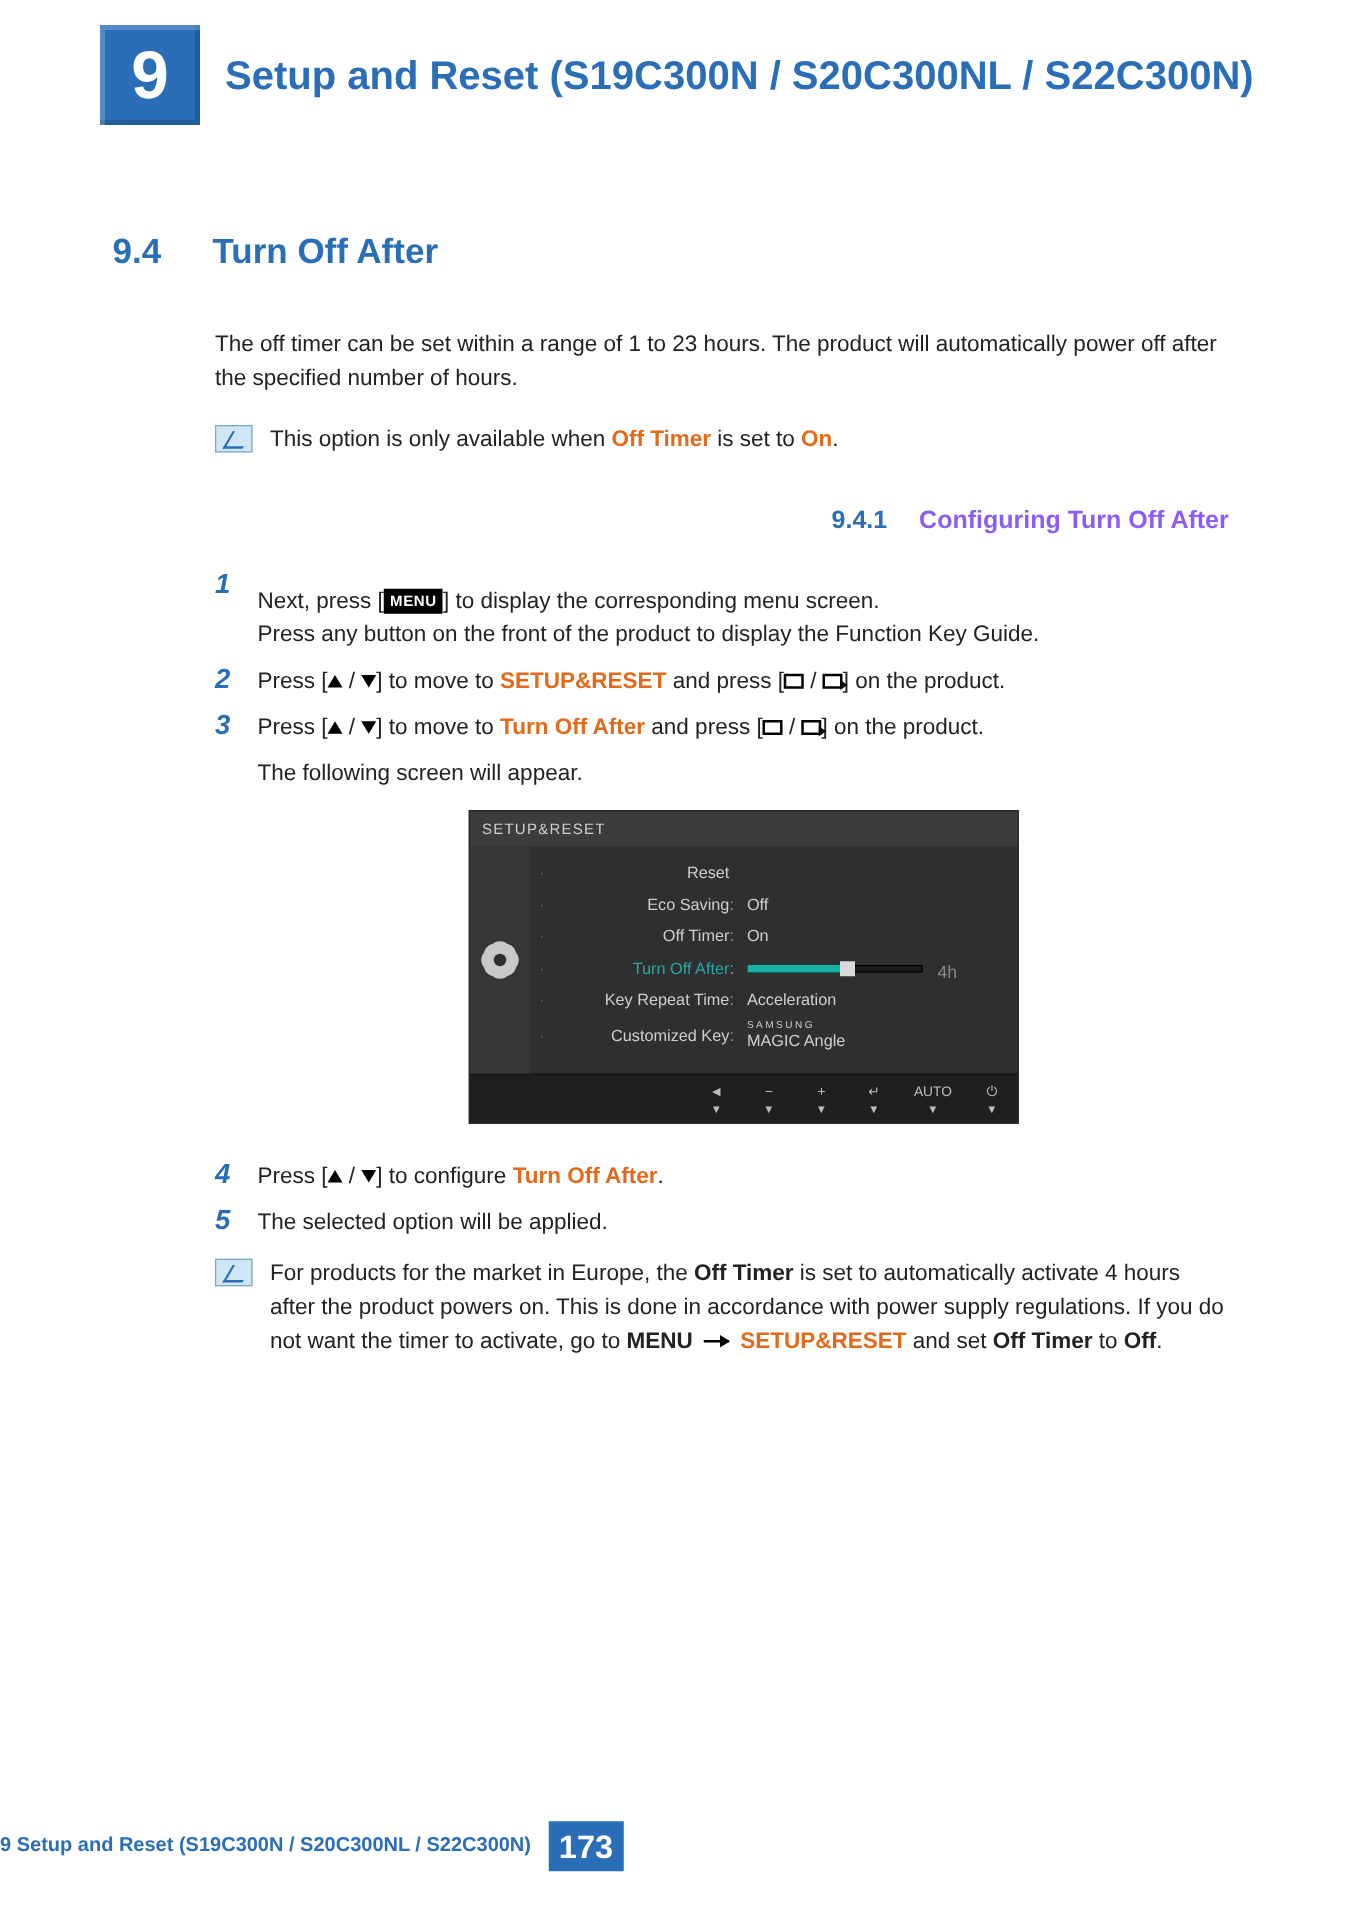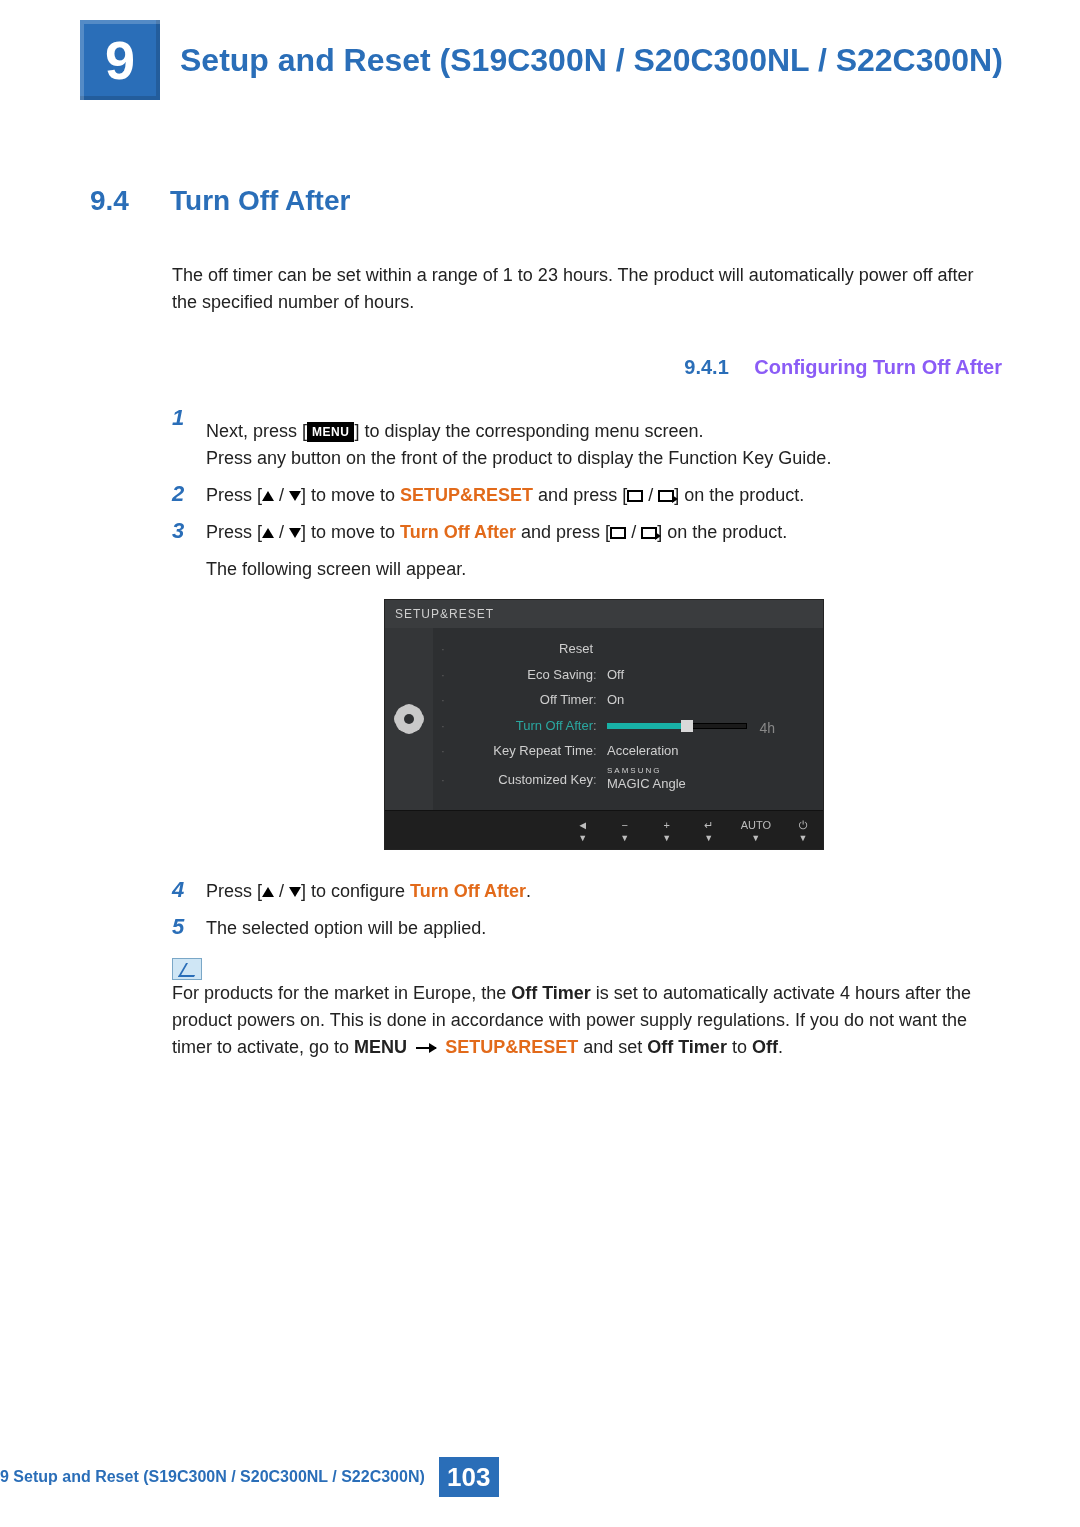--- a/index.html
+++ b/index.html
@@ -50,21 +50,21 @@
     font-weight: bold;
     width: 80px;
   }
   .section-title {
     color: #2a6eb8;
     font-size: 28px;
     font-weight: bold;
   }
   .body-indent {
     margin-left: 112px;
-    margin-right: 18px;
+    margin-right: 37px;
   }
   .note-row {
     display: flex;
     align-items: flex-start;
     margin-top: 22px;
   }
   .note-icon {
     width: 30px; height: 22px;
     background: #cfe6f5;
     border: 1px solid #7aa7c7;
@@ -218,20 +218,26 @@
   </div>
 
   <div class="section-row">
     <div class="section-num">9.4</div>
     <div class="section-title">Turn Off After</div>
   </div>
 
   <div class="body-indent">
     <p>The off timer can be set within a range of 1 to 23 hours. The product will automatically power off after the specified number of hours.</p>
 
+    <div class="note-row">
+      <span class="note-icon"></span>
+      <p>
+        <span>This option is only available when </span><span class="hl-red">Off Timer</span><span> is set to </span><span class="hl-red">On</span><span>.</span>
+      </p>
+    </div>
 
     <div class="subsection-row">
       <div class="subsection-num">9.4.1</div>
       <div class="subsection-title">Configuring Turn Off After</div>
     </div>
 
     <ol class="steps">
       <li>
         <span class="step-num">1</span>
         <div class="step-body">
@@ -320,27 +326,27 @@
         </div>
       </li>
       <li>
         <span class="step-num">5</span>
         <div class="step-body">
           <p>The selected option will be applied.</p>
         </div>
       </li>
     </ol>
 
-    <div class="note-row" style="margin-top:14px;flex-direction:column;">
+    <div class="note-row" style="margin-top:14px;">
       <span class="note-icon"></span>
       <p>
         <span>For products for the market in Europe, the </span><span class="hl-bold">Off Timer</span><span> is set to automatically activate 4 hours after the product powers on. This is done in accordance with power supply regulations. If you do not want the timer to activate, go to </span><span class="hl-bold">MENU</span>
         <span class="right-arrow"></span>
         <span class="hl-red">SETUP&amp;RESET</span><span> and set </span><span class="hl-bold">Off Timer</span><span> to </span><span class="hl-bold">Off</span><span>.</span>
       </p>
     </div>
   </div>
 </div>
 
 <div class="footer">
   <span class="footer-text">9 Setup and Reset (S19C300N / S20C300NL / S22C300N)</span>
-  <span class="page-num-box">103</span>
+  <span class="page-num-box">173</span>
 </div>
 
 </body></html>

